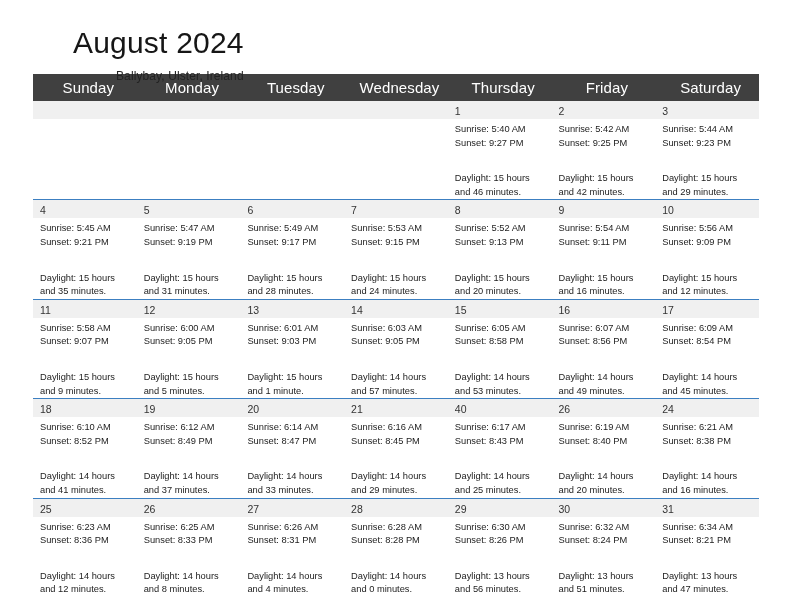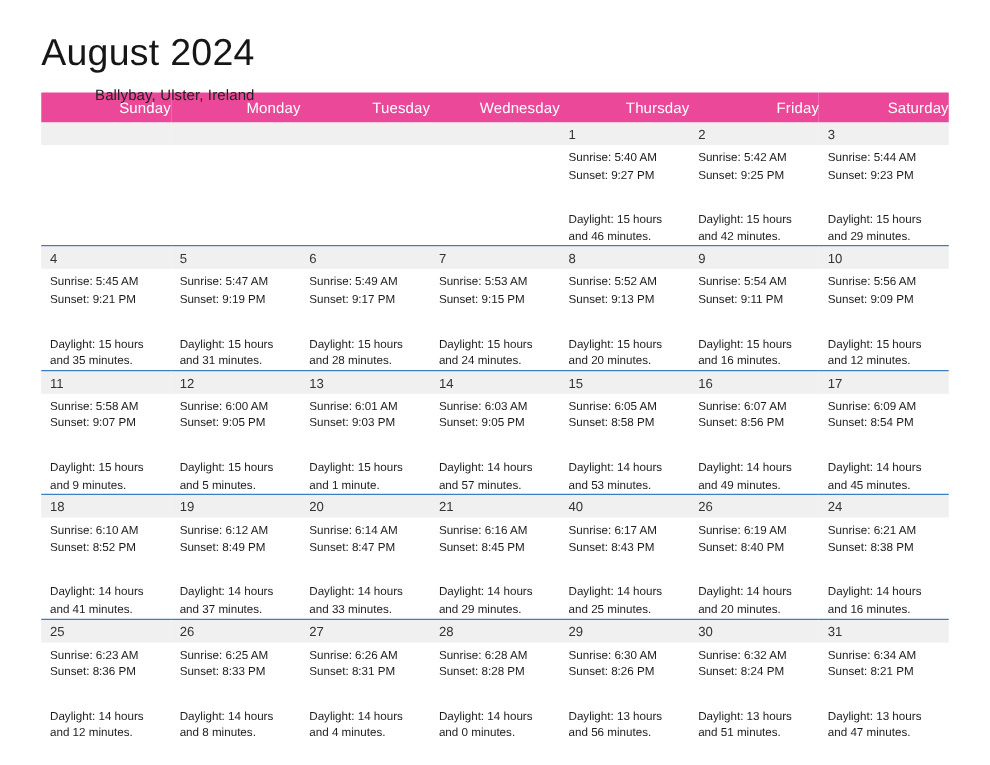--- a/index.html
+++ b/index.html
@@ -67,41 +67,42 @@
   .title-block {
     text-align: right;
     padding-right: 7px;
   }
   .cal-title {
     font-size: 30px;
     font-weight: normal;
     color: #161616;
     line-height: 34px;
     letter-spacing: 0.2px;
+    margin-left: 40px;
   }
   .cal-subtitle {
     font-size: 12px;
     color: #222222;
     line-height: 20px;
     margin-top: 6px;
     letter-spacing: 0.1px;
   }
 
   
   .calendar {
     width: 726px;
     border-collapse: collapse;
     table-layout: fixed;
   }
   .calendar th {
-    background: #ec4899;
+    background: #404040;
     color: #ffffff;
-    font-size: 12px;
+    font-size: 15px;
     font-weight: normal;
-    text-align: right;
+    text-align: center;
     padding: 5px 0 5px 7px;
     height: 20px;
     box-sizing: border-box;
     letter-spacing: 0.1px;
   }
 
   .calendar td {
     vertical-align: top;
     padding: 0;
     border-top: 1px solid #3c7fc1;

